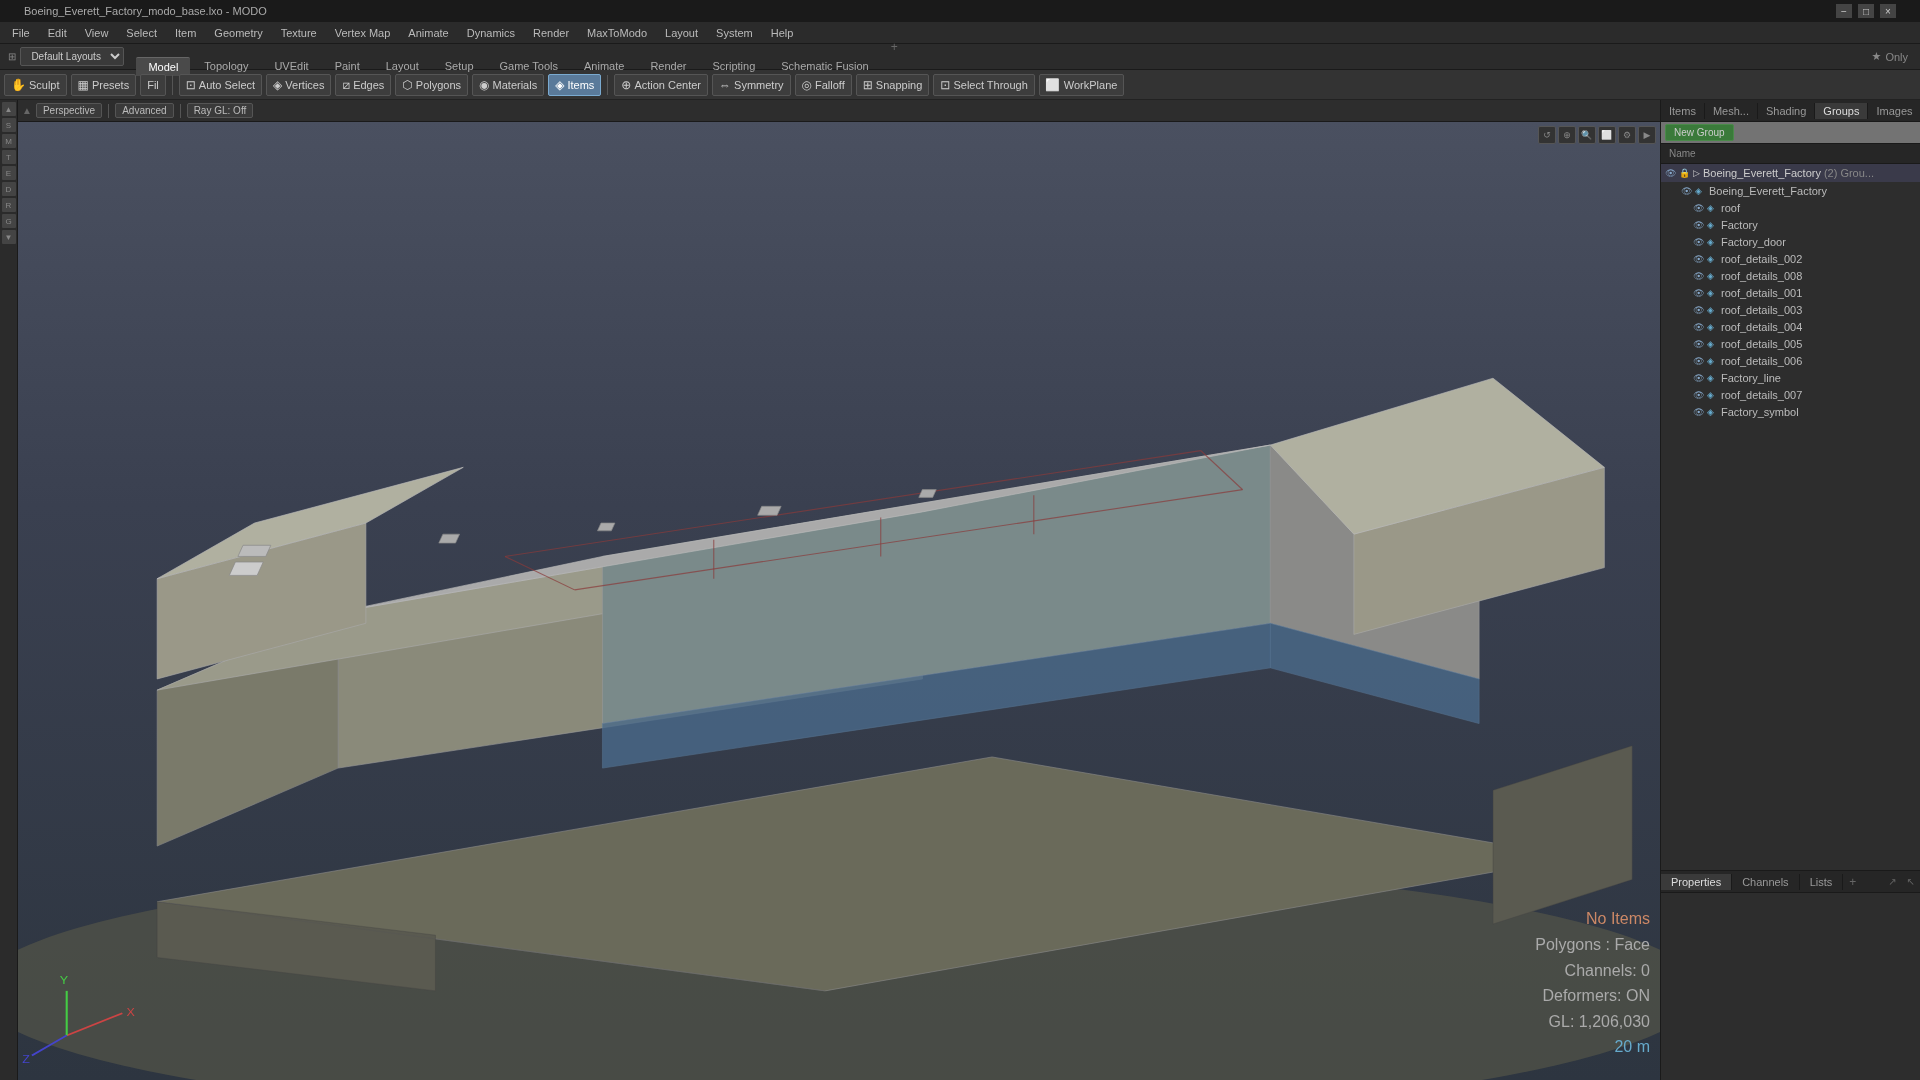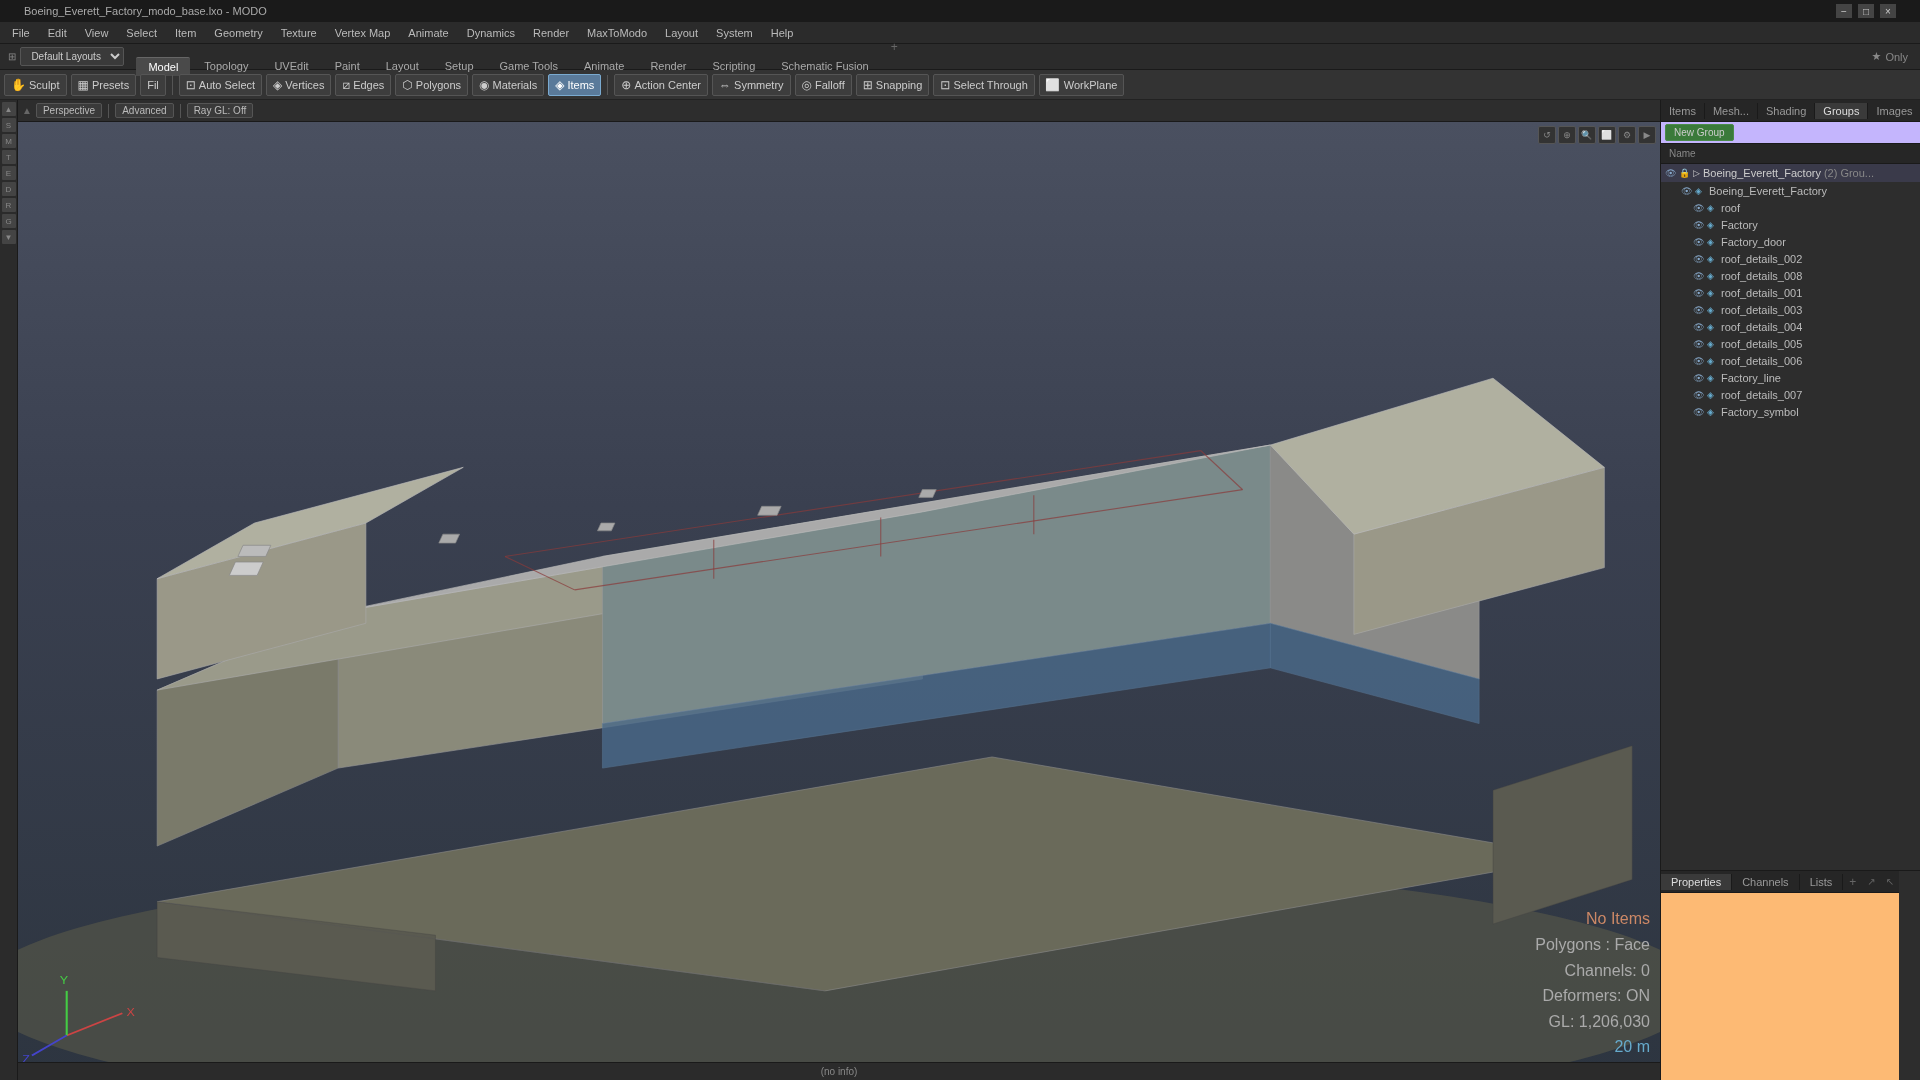--- a/index.html
+++ b/index.html
@@ -271,21 +271,21 @@
       border-right: 1px solid #1a1a1a;
     }
     .right-tab.active {
       background: #3a3a3a;
       color: #ddd;
     }
 
     
     #items-header {
       height: 22px;
-      background: #c4b5fd;
+      background: #737373;
       display: flex;
       align-items: center;
       padding: 0 4px;
       gap: 4px;
       border-bottom: 1px solid #1a1a1a;
     }
     .items-header-btn {
       padding: 2px 8px;
       background: #3a7a3a;
       border: 1px solid #4a8a4a;
@@ -331,24 +331,24 @@
     }
     .item-indent { width: 16px; display: inline-block; }
     .item-indent2 { width: 28px; display: inline-block; }
     .item-vis { width: 12px; margin-right: 2px; font-size: 9px; color: #666; }
     .eye-icon { color: #88aacc; }
     .lock-icon { color: #888; }
 
     
     #bottom-panel {
       height: 210px;
-      background: #fdba74;
+      background: #404040;
       border-top: 1px solid #1a1a1a;
       display: flex;
-      flex-direction: row;
+      flex-direction: column;
     }
     #bottom-panel-tabs {
       height: 22px;
       background: #262626;
       display: flex;
       align-items: center;
       border-bottom: 1px solid #1a1a1a;
     }
     .bottom-tab {
       padding: 2px 10px;
@@ -595,23 +595,20 @@
 
       <div id="stats-overlay">
         <div style="color:#cc8866;">No Items</div>
         <div>Polygons : Face</div>
         <div>Channels: 0</div>
         <div>Deformers: ON</div>
         <div>GL: 1,206,030</div>
         <div style="color:#66aacc;">20 m</div>
       </div>
 
-      <div id="status-bar">
-        <span>(no info)</span>
-      </div>
     </div>
   </div>
 
   <div id="right-panel">
 
     <div id="right-panel-tabs">
       <span class="right-tab">Items</span>
       <span class="right-tab">Mesh...</span>
       <span class="right-tab">Shading</span>
       <span class="right-tab active">Groups</span>

